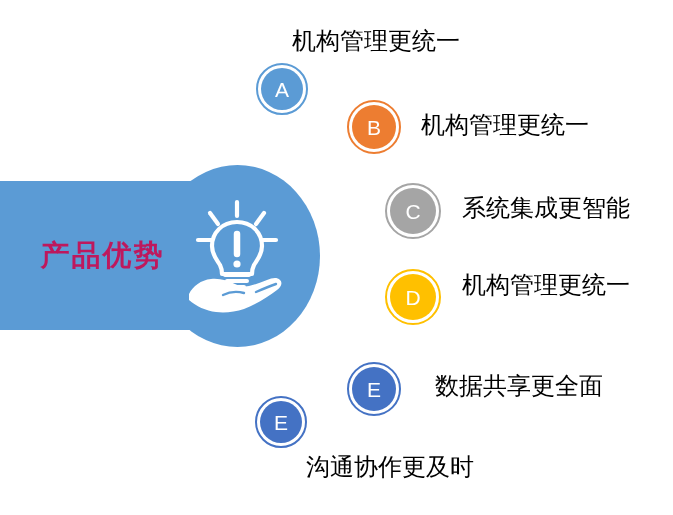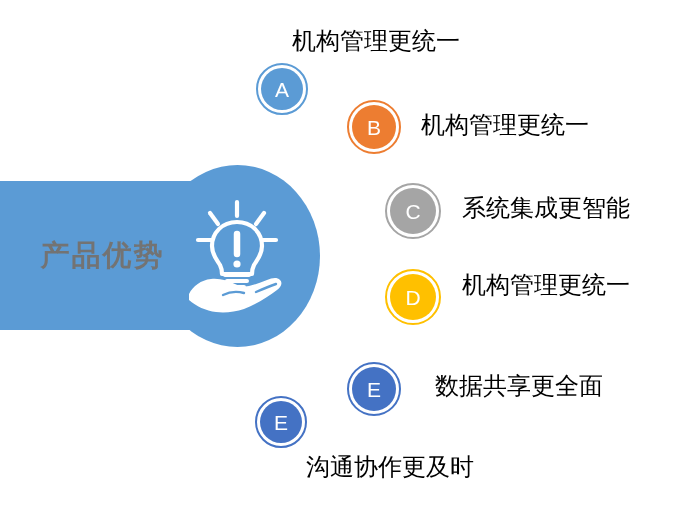--- a/index.html
+++ b/index.html
@@ -43,21 +43,21 @@
   }
   .banner-title {
     position: absolute;
     left: 0;
     top: 21px;
     width: 205px;
     height: 149px;
     display: flex;
     align-items: center;
     justify-content: center;
-    color: #737373;
+    color: #be185d;
     font-size: 29px;
     font-weight: bold;
     letter-spacing: 2px;
     white-space: nowrap;
   }
   .banner-icon {
     position: absolute;
     left: 163px;
     top: 22px;
     width: 148px;

